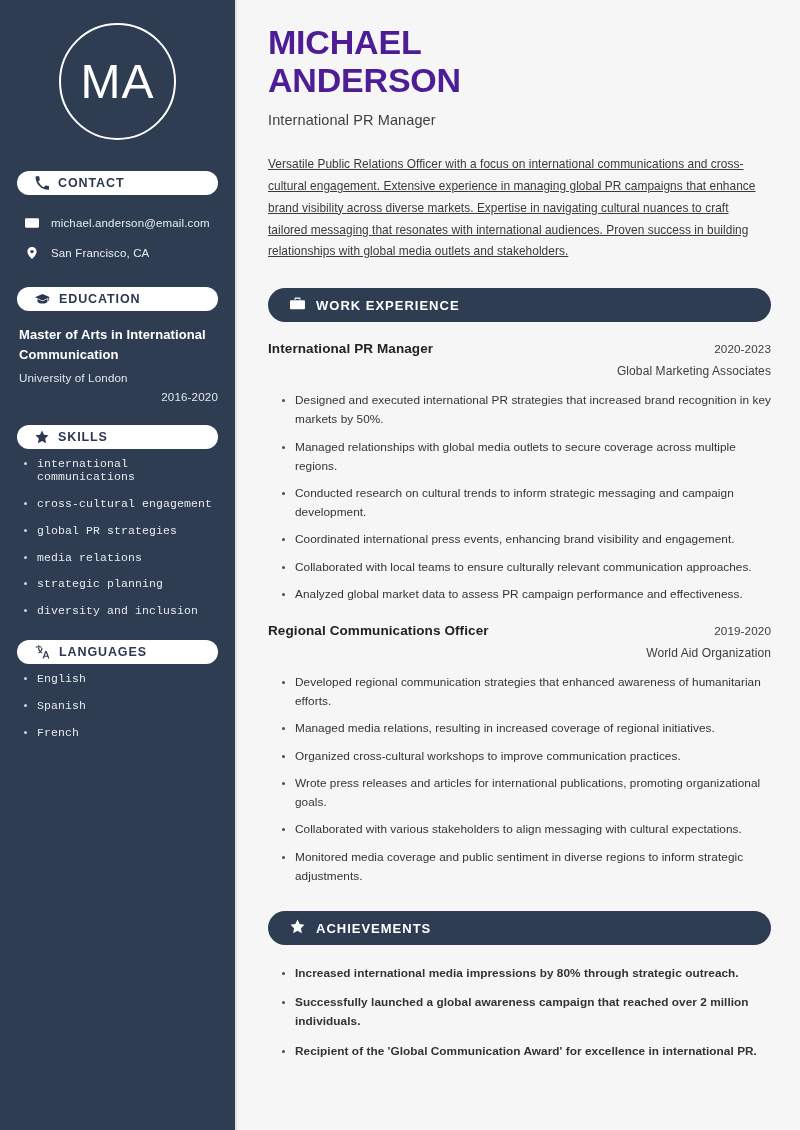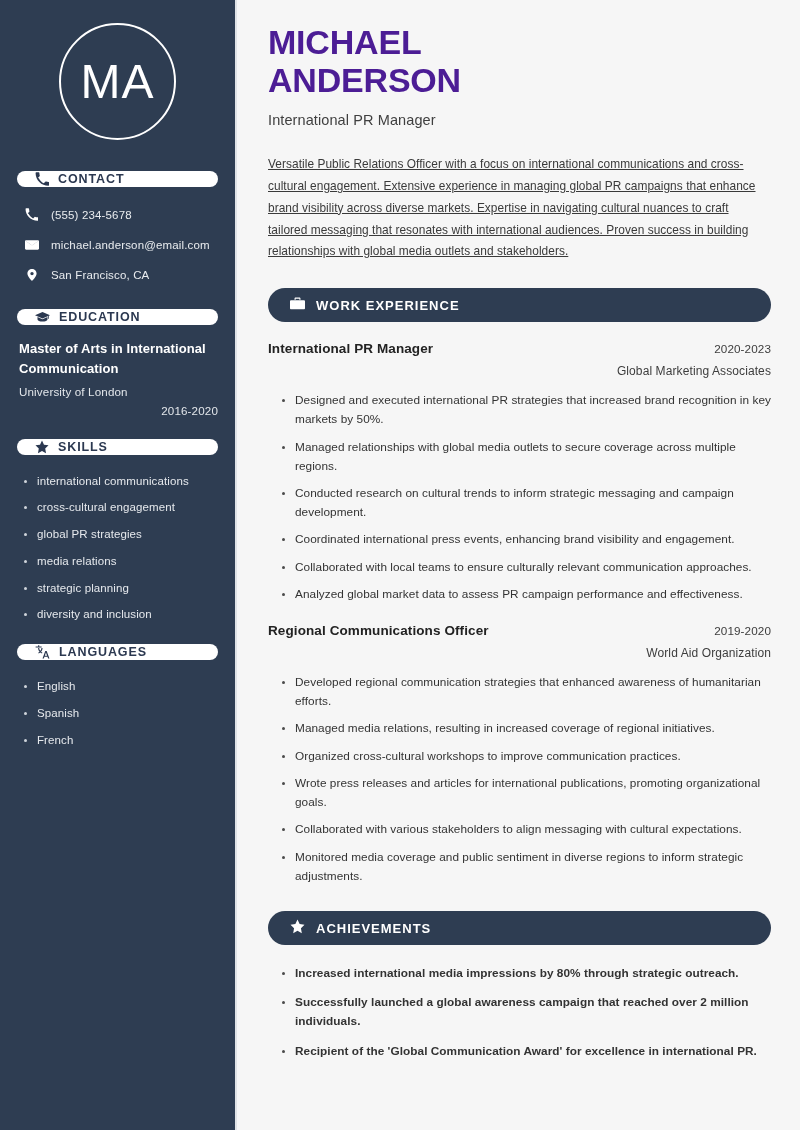--- a/index.html
+++ b/index.html
@@ -51,21 +51,21 @@
     font-weight: 400;
     letter-spacing: 1px;
     color: #ffffff;
     line-height: 1;
   }
 
   
   .pill {
     background: #ffffff;
     border-radius: 40px;
-    height: 16px;
+    height: 24px;
     display: flex;
     align-items: center;
     gap: 9px;
     padding: 0 0 0 18px;
     color: #2e3d52;
   }
   .pill-label {
     font-size: 12.5px;
     font-weight: 700;
     letter-spacing: 0.9px;
@@ -114,21 +114,21 @@
     letter-spacing: 0.15px;
   }
   .edu-years {
     font-size: 11.6px;
     color: #e2e6ea;
     margin-top: 6px;
     letter-spacing: 0.15px;
     text-align: right;
   }
 
-  .sb-bullets { margin-top: 20px; padding-left: 6px; list-style: none; }
+  .sb-bullets { margin-top: 8px; padding-left: 6px; list-style: none; font-family: Liberation Mono, monospace; }
   .sb-bullets li {
     position: relative;
     font-size: 11.5px;
     color: #e6e9ed;
     padding-left: 14px;
     margin-bottom: 13px;
     letter-spacing: 0.1px;
     line-height: 1.2;
   }
   .sb-bullets li:last-child { margin-bottom: 0; }
@@ -260,28 +260,20 @@
         <span>
           <svg width="14" height="14" viewBox="0 0 24 24" fill="#2b3850">
             <path d="M6.6 10.8c1.8 3.5 4.7 6.4 8.2 8.2l2.7-2.7c.4-.4.9-.5 1.3-.3 1.3.5 2.8.7 4.2.7.7 0 1.2.5 1.2 1.2V22c0 .7-.5 1.2-1.2 1.2C10.7 23.2.8 13.3.8 1.2.8.5 1.3 0 2 0h4.1c.7 0 1.2.5 1.2 1.2 0 1.5.2 2.9.7 4.2.1.4 0 .9-.3 1.3l-2.7 2.7z" transform="translate(0.2,0.4)"></path>
           </svg>
         </span>
         <span class="pill-label">CONTACT</span>
       </div>
 
       <div class="contact-list">
 
-        <div class="contact-item">
-          <span class="contact-icon">
-            <svg width="13" height="13" viewBox="0 0 24 24" fill="#ffffff">
-              <path d="M6.6 10.8c1.8 3.5 4.7 6.4 8.2 8.2l2.7-2.7c.4-.4.9-.5 1.3-.3 1.3.5 2.8.7 4.2.7.7 0 1.2.5 1.2 1.2V22c0 .7-.5 1.2-1.2 1.2C10.7 23.2.8 13.3.8 1.2.8.5 1.3 0 2 0h4.1c.7 0 1.2.5 1.2 1.2 0 1.5.2 2.9.7 4.2.1.4 0 .9-.3 1.3l-2.7 2.7z" transform="translate(0.2,0.4)"></path>
-            </svg>
-          </span>
-          <span class="contact-text">(555) 234-5678</span>
-        </div>
 
         <div class="contact-item">
           <span class="contact-icon">
             <svg width="14" height="14" viewBox="0 0 24 24" fill="#ffffff">
               <path d="M2 4h20c1.1 0 2 .9 2 2v12c0 1.1-.9 2-2 2H2c-1.1 0-2-.9-2-2V6c0-1.1.9-2 2-2zm10 9L2.2 6.2v.3L12 13.2 21.8 6.5v-.3L12 13z"></path>
               <path d="M1.4 5.6l10.6 7.3 10.6-7.3v1.6L12 14.6 1.4 7.2z"></path>
             </svg>
           </span>
           <span class="contact-text">michael.anderson@email.com</span>
         </div>

